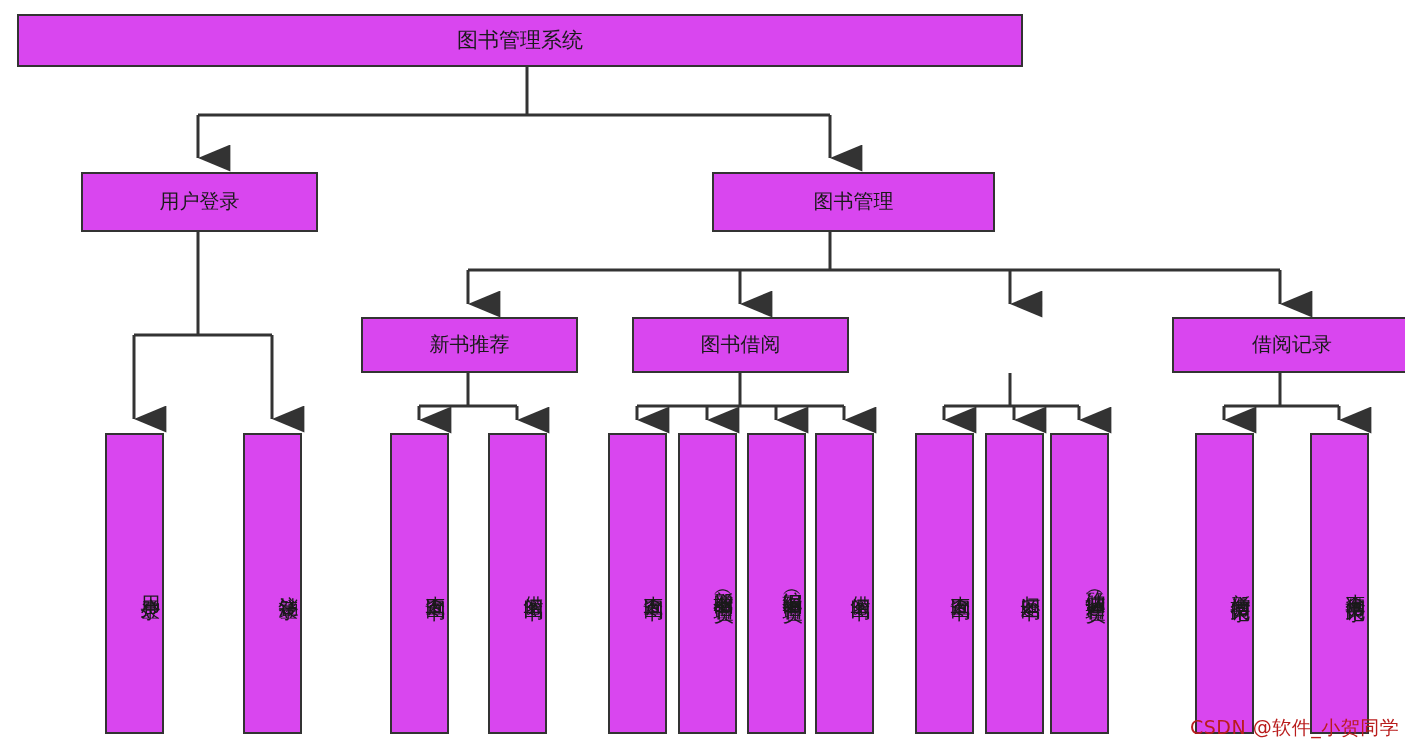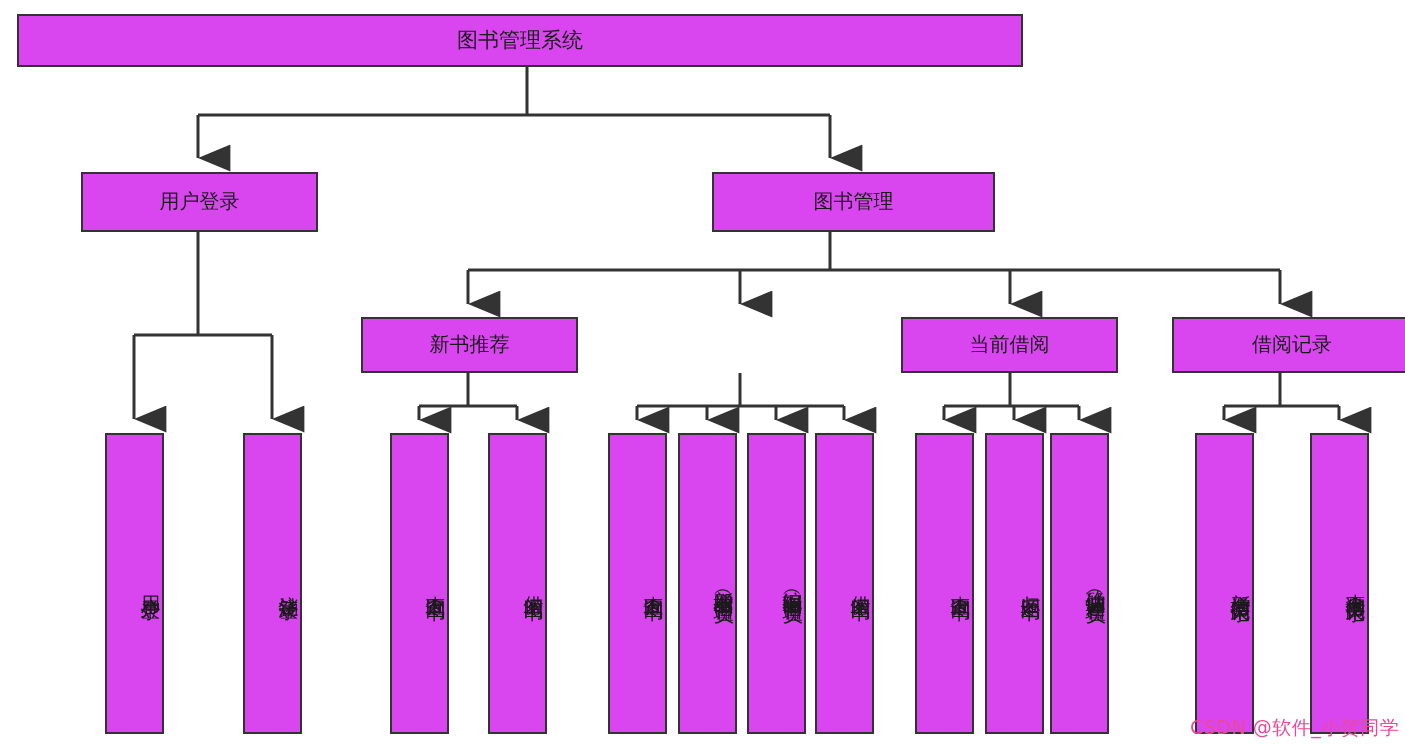--- a/index.html
+++ b/index.html
@@ -63,21 +63,21 @@
   .node.leaf .node-label {
     writing-mode: vertical-rl;
     text-orientation: upright;
     white-space: normal;
   }
   #watermark {
     position: absolute;
     left: 1190px;
     top: 715px;
     font-size: 19px;
-    color: #ec4899;
+    color: #b91c1c;
     letter-spacing: 0.5px;
     white-space: nowrap;
     font-family: "DejaVu Sans", "Liberation Sans", sans-serif;
   }
 </style>
 </head>
 <body>
 
 <div id="diagram-root">
 
@@ -142,22 +142,22 @@
   <div class="node level1" style="left:81px; top:172px; width:237px; height:60px;">
     <span class="node-label">用户登录</span>
   </div>
   <div class="node level1" style="left:712px; top:172px; width:283px; height:60px;">
     <span class="node-label">图书管理</span>
   </div>
 
   <div class="node level2" style="left:361px; top:317px; width:217px; height:56px;">
     <span class="node-label">新书推荐</span>
   </div>
-  <div class="node level2" style="left:901px; top:317px; width:217px; height:56px;">
-    <span class="node-label">当前借阅</span>
+  <div class="node level2" style="left:632px; top:317px; width:217px; height:56px;">
+    <span class="node-label">图书借阅</span>
   </div>
   <div class="node level2" style="left:1172px; top:317px; width:240px; height:56px;">
     <span class="node-label">借阅记录</span>
   </div>
 
   <div class="node leaf" style="left:105px; top:433px; width:59px; height:301px;">
     <span class="node-label">用户登录</span>
   </div>
   <div class="node leaf" style="left:243px; top:433px; width:59px; height:301px;">
     <span class="node-label">注销登录</span>

